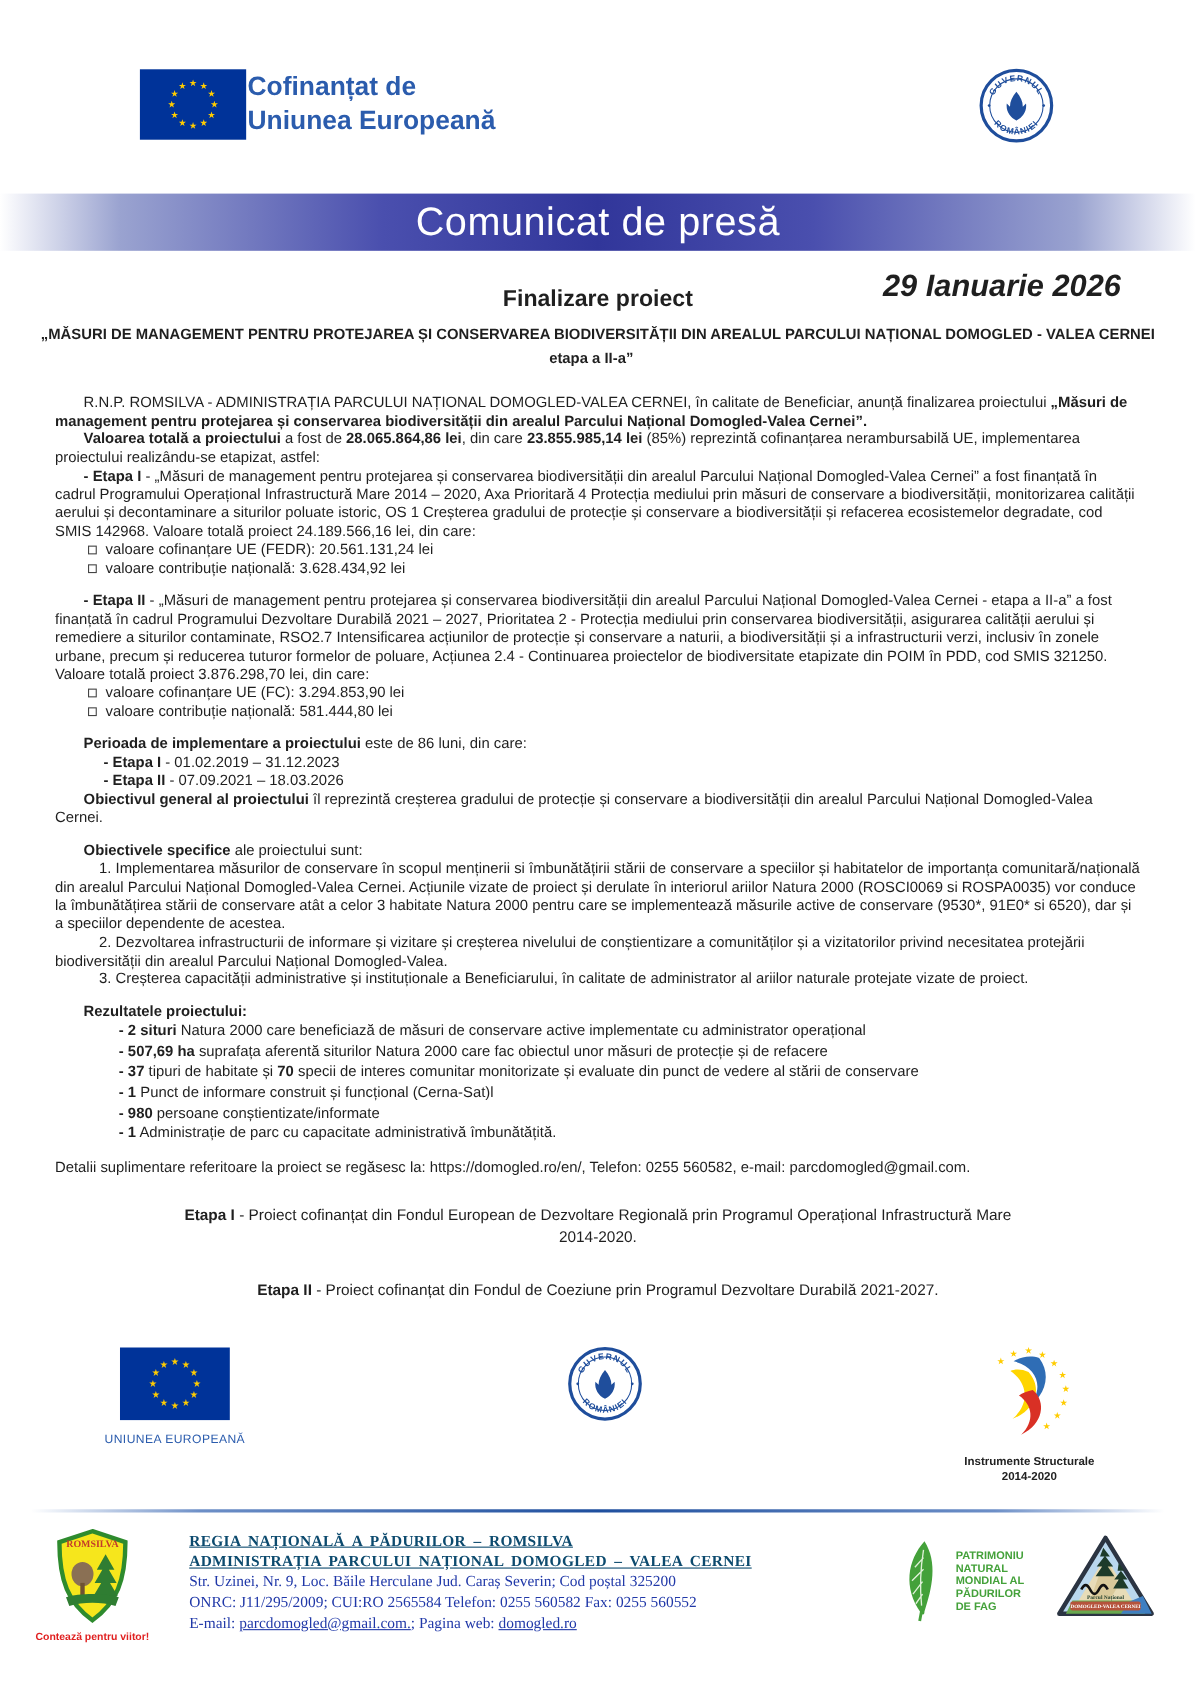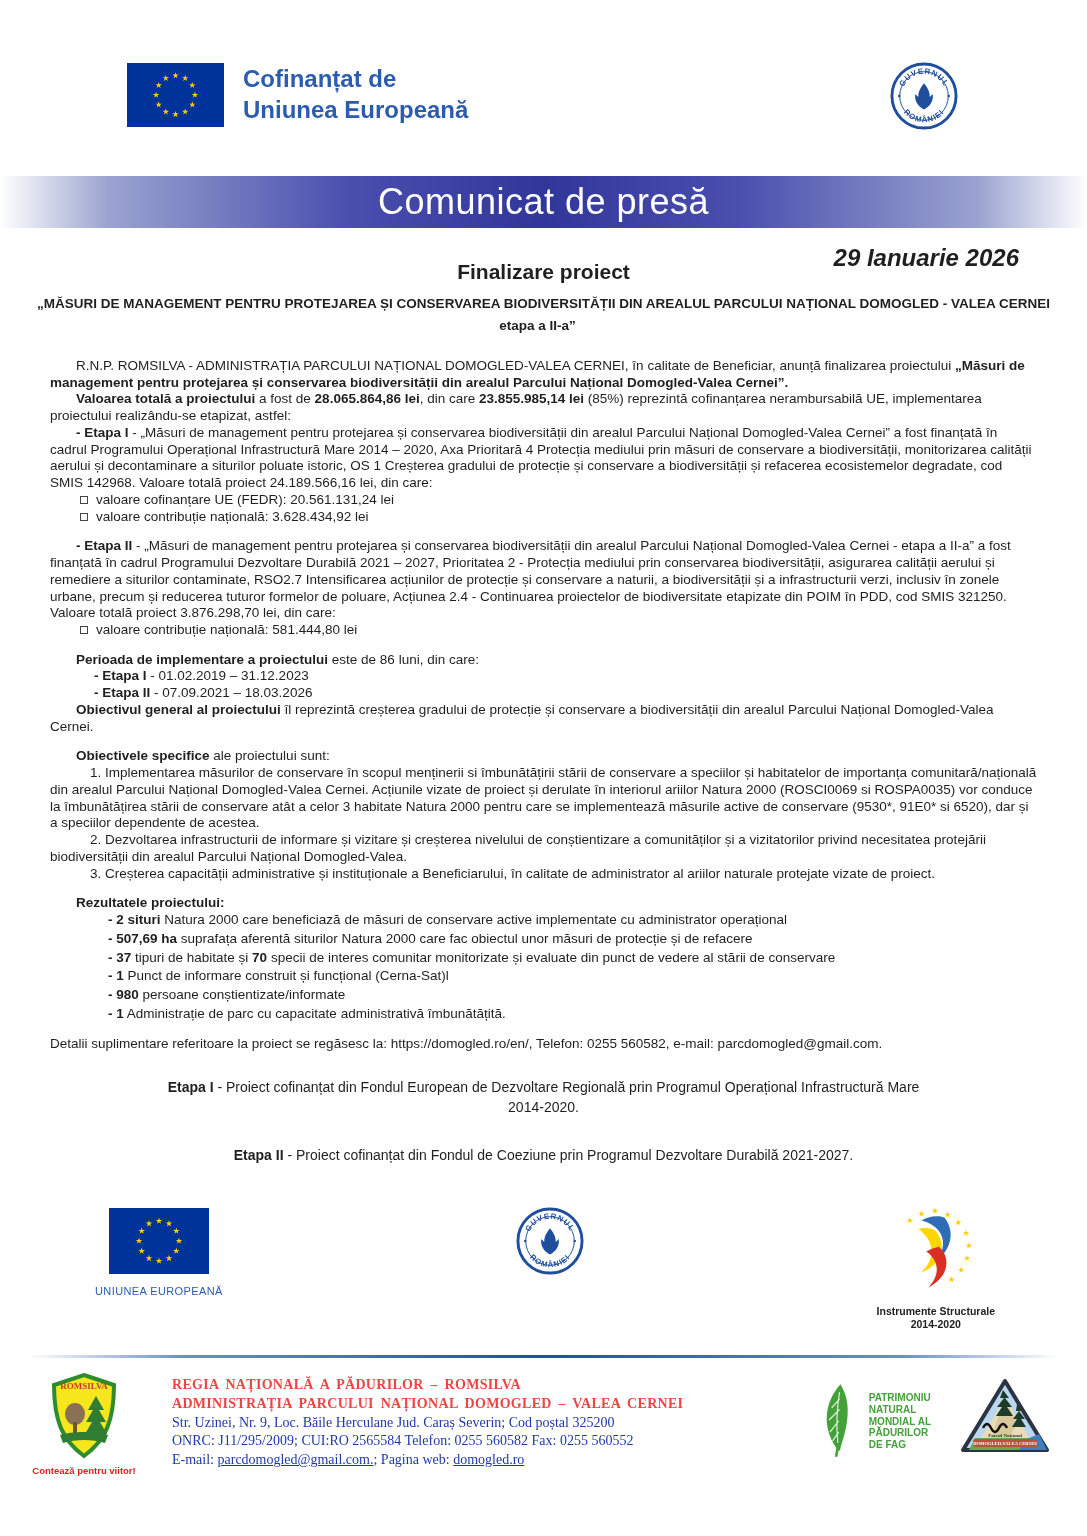--- a/index.html
+++ b/index.html
@@ -2,32 +2,32 @@
 <html><head>
 <meta charset="utf-8">
 <style>
   html,body{margin:0;padding:0;background:#fff;}
   .page{width:1087px;height:1536px;position:relative;background:#fff;overflow:hidden;
         font-family:"Liberation Sans",sans-serif;color:#1f1f1f;}
 
   
   .header{display:flex;justify-content:space-between;align-items:flex-start;
           padding:62px 129px 0 127px;height:72px;}
-  .eu-block{display:flex;align-items:center;gap:19px;}
+  .eu-block{display:flex;align-items:center;gap:1px;}
   .eu-text{font-size:24px;font-weight:bold;color:#2b5cad;line-height:1.28;}
 
   
   .banner{margin-top:42px;height:52px;display:flex;align-items:center;justify-content:center;
           background:linear-gradient(90deg,#ffffff 0%,#9aa3d0 10%,#4a4fae 32%,#31369a 50%,
                                      #4a4fae 68%,#9aa3d0 90%,#ffffff 100%);}
   .banner-title{color:#ffffff;font-size:36px;letter-spacing:.5px;}
 
   
   .title-area{position:relative;height:130px;}
-  .date{position:absolute;top:16px;right:68px;font-size:24px;font-weight:bold;font-style:italic;}
+  .date{position:absolute;top:16px;right:68px;font-size:28px;font-weight:bold;font-style:italic;}
   .doc-title{position:absolute;top:32px;left:0;right:0;text-align:center;font-size:21px;font-weight:bold;}
   .subtitle1{position:absolute;top:68px;left:36px;right:36px;text-align:center;font-size:13.5px;font-weight:bold;}
   .subtitle2{position:absolute;top:90px;left:36px;right:48px;text-align:center;font-size:13.5px;font-weight:bold;}
 
   
   .content{margin:0 50px;font-size:13.5px;line-height:1.24;}
   .para{margin:0;text-indent:26px;}
   .gap{height:13px;}
   .bullet-line{margin-left:30px;display:flex;align-items:center;gap:8px;}
   .sq{width:6px;height:6px;border:1.2px solid #444;flex:none;}
@@ -53,21 +53,21 @@
            background:linear-gradient(90deg,rgba(31,79,158,0) 0%,#6d8fc7 15%,#1f4f9e 50%,
                                       #6d8fc7 85%,rgba(31,79,158,0) 100%);}
 
   
   .footer{display:flex;align-items:flex-start;padding:14px 36px 0 30px;
           font-family:"Liberation Serif",serif;}
   .footer-left{width:108px;text-align:center;flex:none;}
   .tagline{color:#e02020;font-size:9.5px;font-weight:bold;margin-top:1px;
            font-family:"Liberation Sans",sans-serif;}
   .footer-text{flex:1;padding-left:34px;font-size:14px;line-height:1.34;padding-top:4px;}
-  .org{color:#ef4444;font-weight:bold;word-spacing:3px;letter-spacing:.3px;}
+  .org{color:#0c4a6e;font-weight:bold;word-spacing:3px;letter-spacing:.3px;text-decoration:underline;}
   .addr{color:#2038a8;}
   .addr a{color:#2038a8;text-decoration:underline;}
   .footer-right{flex:none;display:flex;gap:28px;align-items:flex-start;padding-top:4px;}
   .heritage{display:flex;gap:5px;}
   .heritage-text{color:#44a13a;font-weight:bold;font-size:10px;line-height:1.18;
                  font-family:"Liberation Sans",sans-serif;padding-top:16px;text-align:left;}
 </style>
 </head>
 <body>
 
@@ -135,20 +135,24 @@
       <span>valoare cofinanțare UE (FEDR): 20.561.131,24 lei</span>
     </div>
     <div class="bullet-line">
       <span class="sq"></span>
       <span>valoare contribuție națională: 3.628.434,92 lei</span>
     </div>
     <div class="gap"></div>
     <p class="para"><b>- Etapa II</b> - „Măsuri de management pentru protejarea și conservarea biodiversității din arealul Parcului Național Domogled-Valea Cernei - etapa a II-a” a fost finanțată în cadrul Programului Dezvoltare Durabilă 2021 – 2027, Prioritatea 2 - Protecția mediului prin conservarea biodiversității, asigurarea calității aerului și remediere a siturilor contaminate, RSO2.7 Intensificarea acțiunilor de protecție și conservare a naturii, a biodiversității și a infrastructurii verzi, inclusiv în zonele urbane, precum și reducerea tuturor formelor de poluare, Acțiunea 2.4 - Continuarea proiectelor de biodiversitate etapizate din POIM în PDD, cod SMIS 321250. Valoare totală proiect 3.876.298,70 lei, din care:</p>
     <div class="bullet-line">
       <span class="sq"></span>
+      <span>valoare cofinanțare UE (FC): 3.294.853,90 lei</span>
+    </div>
+    <div class="bullet-line">
+      <span class="sq"></span>
       <span>valoare contribuție națională: 581.444,80 lei</span>
     </div>
     <div class="gap"></div>
     <p class="para"><b>Perioada de implementare a proiectului</b> este de 86 luni, din care:</p>
     <p class="sub-item"><b>- Etapa I</b> - 01.02.2019 – 31.12.2023</p>
     <p class="sub-item"><b>- Etapa II</b> - 07.09.2021 – 18.03.2026</p>
     <p class="para"><b>Obiectivul general al proiectului</b> îl reprezintă creșterea gradului de protecție și conservare a biodiversității din arealul Parcului Național Domogled-Valea Cernei.</p>
     <div class="gap"></div>
     <p class="para"><b>Obiectivele specifice</b> ale proiectului sunt:</p>
     <p class="obj-item">1. Implementarea măsurilor de conservare în scopul menținerii si îmbunătățirii stării de conservare a speciilor și habitatelor de importanța comunitară/națională din arealul Parcului Național Domogled-Valea Cernei. Acțiunile vizate de proiect și derulate în interiorul ariilor Natura 2000 (ROSCI0069 si ROSPA0035) vor conduce la îmbunătățirea stării de conservare atât a celor 3 habitate Natura 2000 pentru care se implementează măsurile active de conservare (9530*, 91E0* si 6520), dar și a speciilor dependente de acestea.</p>

